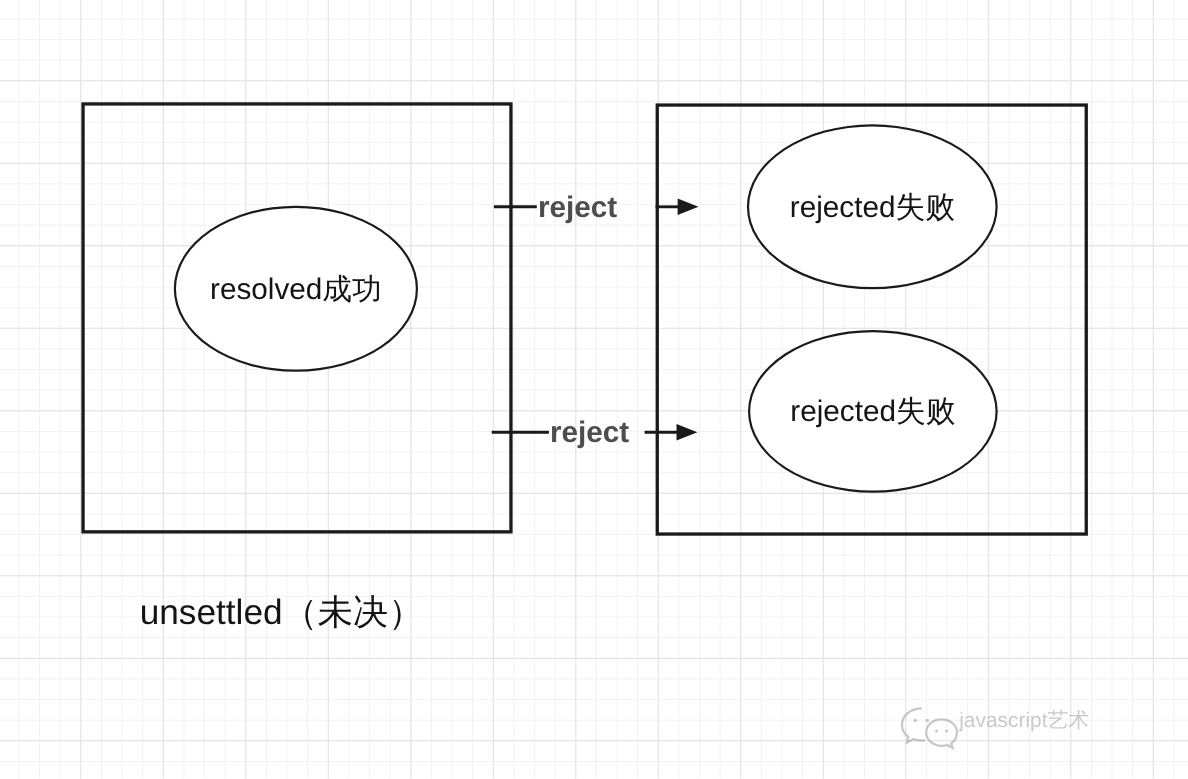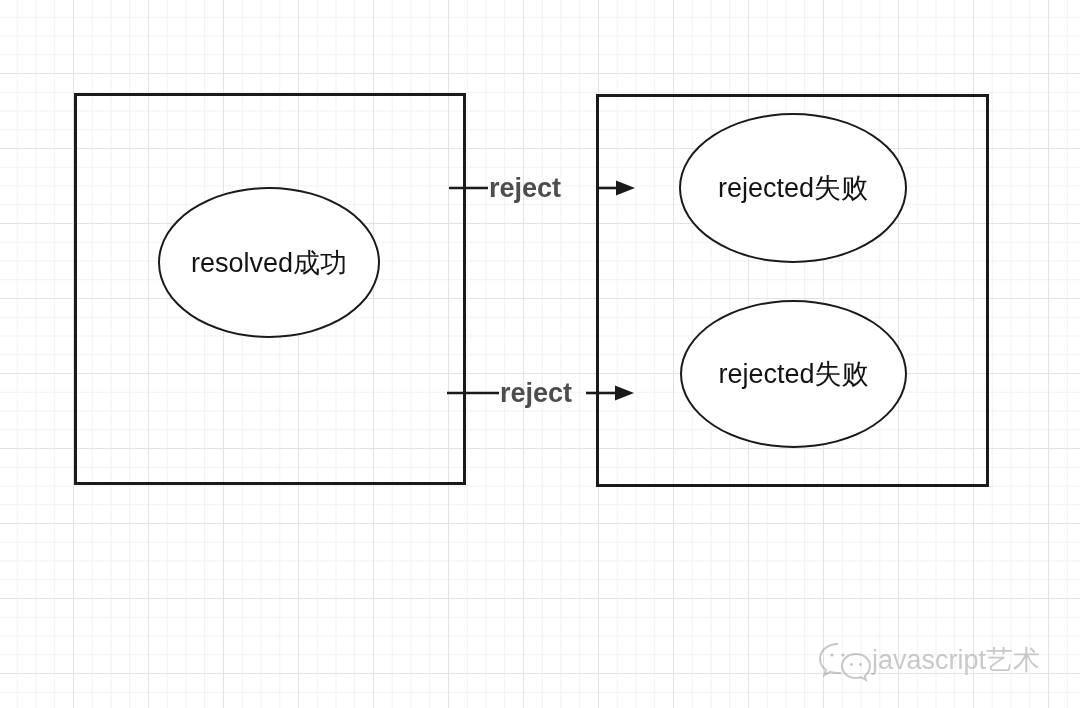--- a/index.html
+++ b/index.html
@@ -44,21 +44,21 @@
     position:absolute;font-size:32px;line-height:38px;color:#141414;white-space:nowrap;
   }
   .lbl-unsettled{left:127px;top:537px;}
   .lbl-settled{left:681px;top:537px;}
   .watermark{
     position:absolute;left:806px;top:636px;width:270px;height:64px;
     color:var(--wm-gray,rgba(120,120,120,0.40));
     text-shadow:1px 1px 0 rgba(255,255,255,0.95);
   }
   .wm-icon{position:absolute;left:10px;top:4px;width:58px;height:48px;opacity:.45;}
-  .wm-line1{position:absolute;left:66px;top:6px;font-size:27px;white-space:nowrap;}
+  .wm-line1{position:absolute;left:66px;top:6px;font-size:19px;white-space:nowrap;}
   .wm-line2{position:absolute;left:90px;top:33px;font-size:19px;white-space:nowrap;}
 </style>
 </head>
 <body>
 
 <div class="canvas">
 
   <div class="state-box box-left"></div>
 
   <div class="state-box box-right"></div>
@@ -82,20 +82,21 @@
   <div class="ellipse el-resolved">
     <span>rejected失败</span>
   </div>
   <div class="ellipse el-rejected">
     <span>rejected失败</span>
   </div>
 
   <div class="arrow-label lbl-resolve">reject</div>
   <div class="arrow-label lbl-reject">reject</div>
 
+  <div class="box-label lbl-unsettled">unsettled（未决）</div>
 
   <div class="watermark">
     <svg class="wm-icon" viewBox="0 0 58 48" xmlns="http://www.w3.org/2000/svg" fill="none" stroke="rgba(120,120,120,0.9)" stroke-width="2">
       <path d="M22 4 C11 4 4 11 4 19 c0 4.5 2.2 8.2 5.8 10.8 L8.5 35 l5.8-3.1 c2.3 .8 5 1.2 7.7 1.2 1 0 2-.06 2.9-.17"></path>
       <circle cx="16" cy="15" r="1.6" fill="rgba(120,120,120,0.9)" stroke="none"></circle>
       <circle cx="27" cy="15" r="1.6" fill="rgba(120,120,120,0.9)" stroke="none"></circle>
       <path d="M40 14 c-8 0-14 5.4-14 12 0 6.6 6 12 14 12 1.8 0 3.6-.27 5.2-.77 L50 40 l-1.2-4.2 C52 33.5 54 30.4 54 26 54 19.4 48 14 40 14 Z"></path>
       <circle cx="35.5" cy="24.5" r="1.4" fill="rgba(120,120,120,0.9)" stroke="none"></circle>
       <circle cx="44.5" cy="24.5" r="1.4" fill="rgba(120,120,120,0.9)" stroke="none"></circle>
     </svg>

